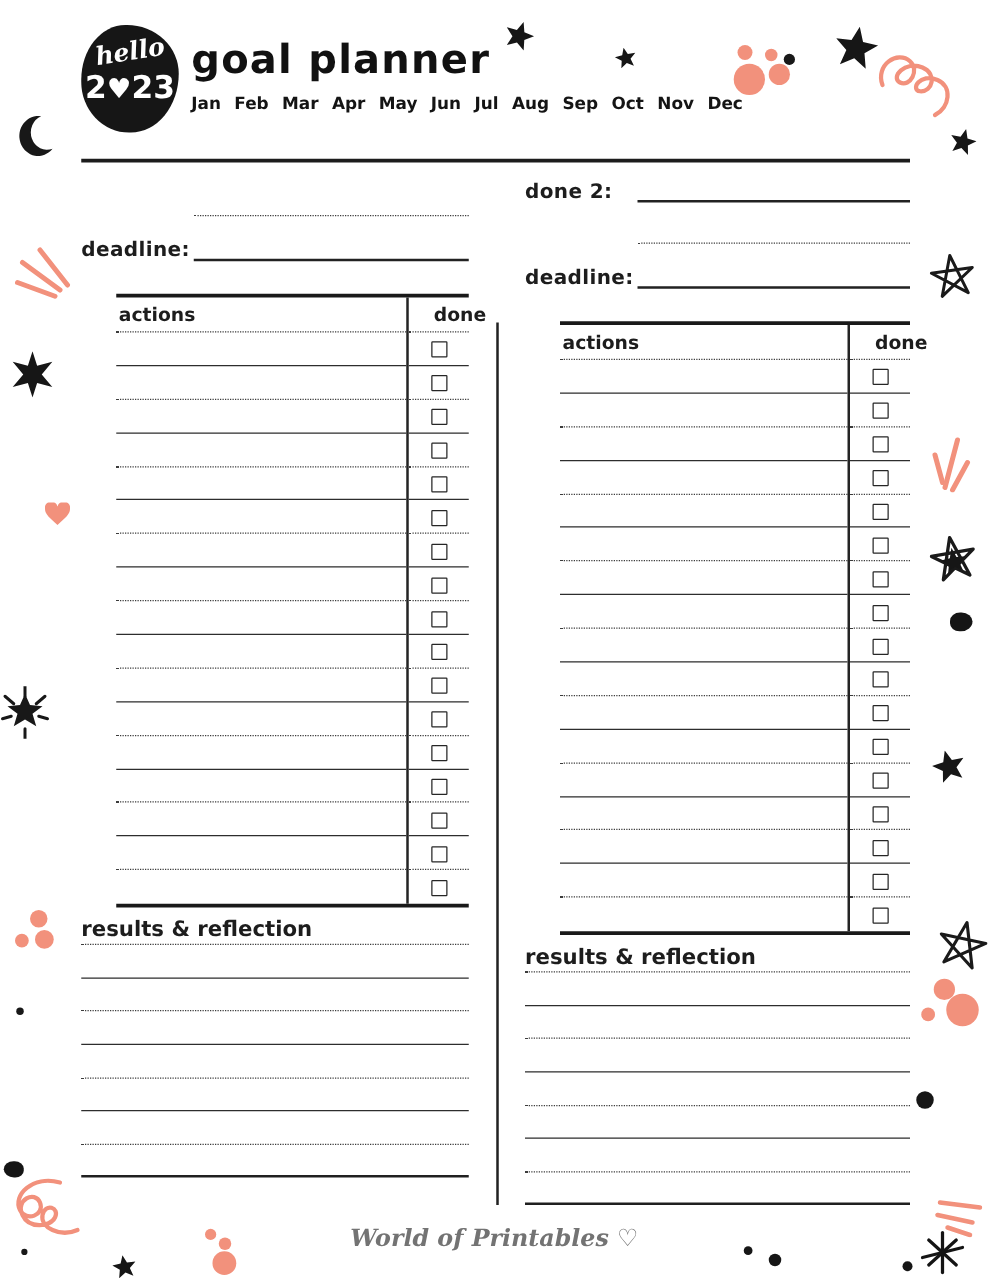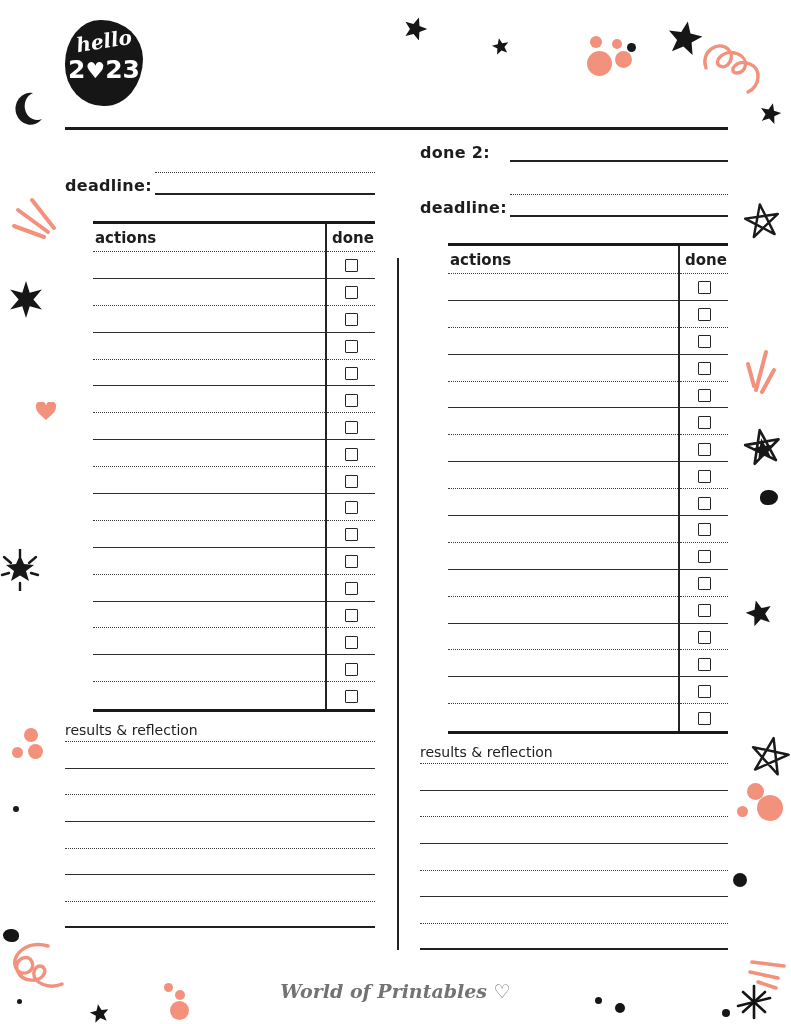--- a/index.html
+++ b/index.html
@@ -23,37 +23,37 @@
   
   .columns { position:absolute; left:65px; top:140px; width:663px; display:flex; }
   .goal-col { width:310px; }
   .goal-col:last-child { width:308px; }
   .divider { width:2px; margin:118px 21px 0 22px; background:#222; }
 
   .goal-row, .deadline-row { display:flex; align-items:flex-end; height:22px; }
   .field-label { width:90px; font-weight:bold; font-size:16px; letter-spacing:.3px; }
   .wline { flex:1; border-bottom:2px solid #222; }
   .goal-dotted { margin-left:90px; margin-top:32px; border-bottom:1.7px dotted #3c3c3c; }
-  .deadline-row { }
+  .deadline-row { margin-top:14px; }
 
   
   .actions-table { margin-top:26px; display:flex; border-top:3.2px solid #191919; border-bottom:3.2px solid #191919;margin-left:28px; }
   .cell-actions { flex:1; }
   .cell-done { width:50px; border-left:2px solid #242424; }
   .thead { height:28px; display:flex; align-items:center; font-weight:bold; font-size:15px;
            border-bottom:1.7px dotted #3c3c3c; padding-left:2px; }
-  .cell-done .thead { padding-left:5px; }
+  .cell-done .thead { padding-left:20px; }
   .trow { height:26.9px; border-bottom:1.4px solid #2d2d2d; }
   .trow.dotted { border-bottom:1.7px dotted #3c3c3c; }
   .trow.last { border-bottom:none; }
   .cell-done .trow { display:flex; align-items:center; justify-content:center; }
   .checkbox { width:13px; height:13px; border:1.7px solid #262626; border-radius:1px; background:#fff; margin-top:2px; }
 
   
-  .results-header { margin-top:6px; height:24px; display:flex; align-items:center; font-weight:normal; font-size:14px;
+  .results-header { margin-top:6px; height:24px; display:flex; align-items:center; font-weight:bold; font-size:17px;
                     border-bottom:1.7px dotted #3c3c3c; }
   .rline { height:26.6px; border-bottom:1.4px solid #2d2d2d; }
   .rline.dotted { border-bottom:1.7px dotted #3c3c3c; }
   .rline.last { border-bottom:2.4px solid #202020; }
 
   
   .footer { position:absolute; left:0; top:980px; width:100%; text-align:center;
             font-family:"DejaVu Serif","Liberation Serif",serif; font-style:italic; font-weight:bold;
             font-size:19px; color:#737373; }
 
@@ -63,20 +63,24 @@
 </style>
 </head>
 <body>
 
 <div class="page">
 
   <div class="header">
     <div class="badge">
       <span class="badge-hello">hello</span>
       <span class="badge-year">2<span class="heart0">♥</span>23</span>
+    </div>
+    <div class="title-block">
+      <div class="page-title">goal planner</div>
+      <div class="months">Jan Feb Mar Apr May Jun Jul Aug Sep Oct Nov Dec</div>
     </div>
   </div>
 
   <div class="top-rule"></div>
 
   <div class="columns">
     <div class="goal-col">
       <div class="goal-dotted"></div>
       <div class="deadline-row">
         <span class="field-label">deadline:</span>

